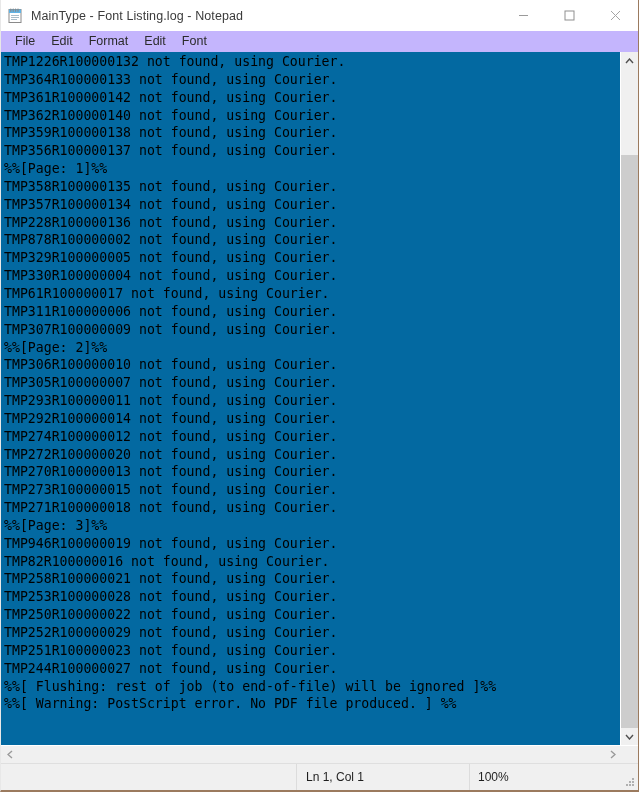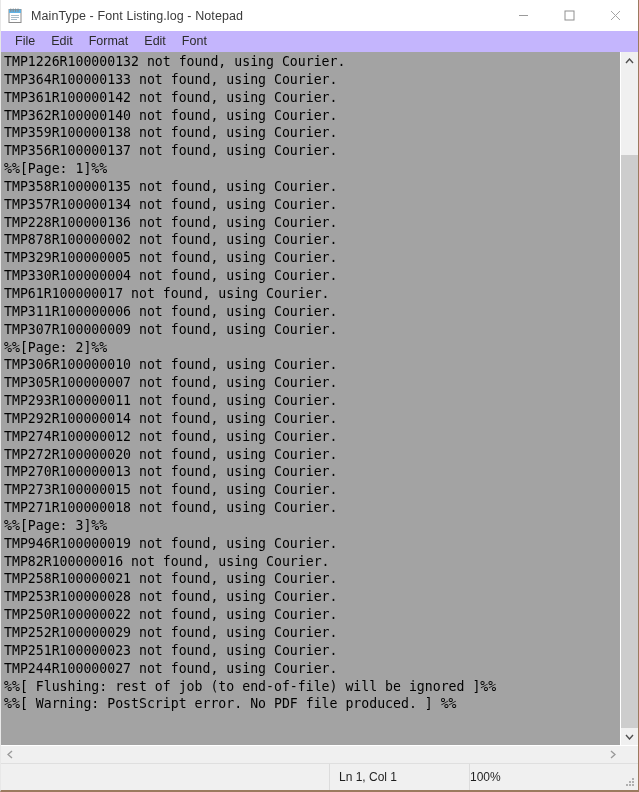--- a/index.html
+++ b/index.html
@@ -92,21 +92,21 @@
   
   .editor-row {
     flex: 1 1 auto;
     display: flex;
     min-height: 0;
     position: relative;
     background: #ffffff;
   }
   .text-area {
     flex: 1 1 auto;
-    background: #a3a3a3;
+    background: #0369a1;
     overflow: hidden;
     padding: 1px 0 0 0;
     position: relative;
   }
   .doc {
     font-family: "DejaVu Sans Mono", "Liberation Mono", monospace;
     font-size: 13.2px;
     line-height: 17.85px;
     color: #000000;
     white-space: pre;
@@ -197,21 +197,21 @@
   .sb-cell {
     display: flex;
     align-items: center;
     border-left: 1px solid #dcdcdc;
     padding-left: 9px;
     box-sizing: border-box;
     white-space: nowrap;
   }
   .sb-spacer { flex: 1 1 auto; }
   .sb-ln   { width: 140px; flex: 0 0 140px; }
-  .sb-zoom { width: 47px;  flex: 0 0 47px; padding-left: 0; }
+  .sb-zoom { width: 47px;  flex: 0 0 47px; padding-left: 8px; margin-left: 33px; }
   .sb-eol  { width: 122px; flex: 0 0 122px; padding-left: 10px; }
   .sb-enc  { width: 122px; flex: 0 0 122px; padding-left: 10px; margin-top: 48px; }
   .grip {
     position: absolute;
     right: 3px;
     bottom: 3px;
     width: 10px;
     height: 10px;
   }
   .grip i {

